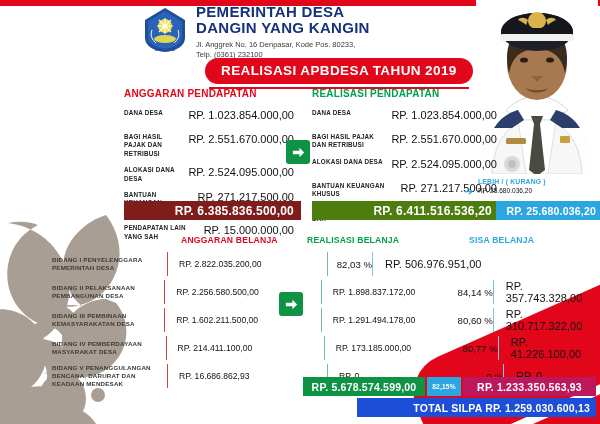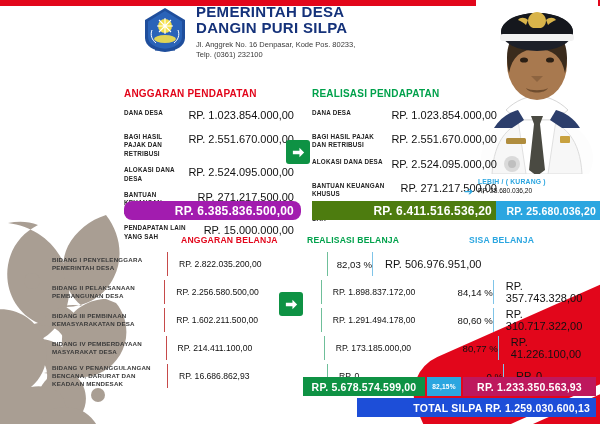--- a/index.html
+++ b/index.html
@@ -64,21 +64,21 @@
   .arrow-1{left:286px;top:140px;}
   .arrow-2{left:279px;top:292px;}
 
   .lebih{position:absolute;left:478px;top:178px;width:120px;}
   .lebih-title{font-size:6.8px;font-weight:bold;color:#2ba6e0;letter-spacing:.2px;}
   .lebih-val{font-size:6.6px;color:#111;margin-top:2px;}
   .lebih-arrow{position:absolute;left:464px;top:186px;color:#2ba6e0;font-size:11px;line-height:1;}
 
   .tot-bar{position:absolute;color:#fff;font-weight:bold;font-size:12px;
     display:flex;align-items:center;justify-content:flex-end;padding-right:7px;height:19px;letter-spacing:.2px;}
-  .tot-red{left:124px;top:201px;width:170px;background:#a21caf;border-radius:8px;}
+  .tot-red{left:124px;top:201px;width:170px;background:#7f1d1d;}
   .tot-green{left:312px;top:201px;width:180px;background:#4d7c0f;}
   .tot-blue{left:496px;top:201px;width:100px;background:#2ba6e0;font-size:10.5px;}
 
   
   .exp-heads{position:absolute;top:235px;left:0;width:600px;height:12px;}
   .exp-heads span{position:absolute;font-size:8.6px;font-weight:bold;letter-spacing:.2px;}
   .eh1{left:181px;}
   .eh2{left:307px;}
   .eh3{left:469px;}
 
@@ -138,27 +138,31 @@
     <path d="M23 5 40 15.5V31c0 6.5-7.6 11-17 11.8C13.6 42 6 37.5 6 31V15.5z" fill="#2a63b8"></path>
     <circle cx="23" cy="20" r="7" fill="#f4e04a"></circle>
     <path d="M23 12v16M15 20h16M17 14l12 12M29 14L17 26" stroke="#fff" stroke-width="1.1"></path>
     <ellipse cx="23" cy="33" rx="11" ry="4" fill="#f4e04a" opacity=".9"></ellipse>
     <path d="M10 24c-2 5 0 10 4 13M36 24c2 5 0 10-4 13" stroke="#fff" stroke-width="1" fill="none"></path>
     <rect x="13" y="43" width="20" height="1.6" fill="#1f4e9c"></rect>
   </svg>
 
   <div class="org">
     <div class="l1">PEMERINTAH DESA</div>
-    <div class="l2">DANGIN PURI SILPA</div>
+    <div class="l2">DANGIN YANG KANGIN</div>
     <div class="addr">
       <div>Jl. Anggrek No. 16 Denpasar, Kode Pos. 80233,</div>
       <div>Telp. (0361) 232100</div>
     </div>
   </div>
 
+  <div class="title-wrap">
+    <div class="title-pill">REALISASI APBDESA TAHUN 2019</div>
+    <div class="title-underline"></div>
+  </div>
 
   <svg class="photo" viewBox="0 0 122 176">
     <rect width="122" height="176" fill="#ffffff"></rect>
     <ellipse cx="61" cy="160" rx="56" ry="42" fill="#fdfdfd"></ellipse>
     <path d="M16 176c2-34 16-52 45-56 29 4 43 22 45 56z" fill="#f7f7f7" stroke="#dcdcdc" stroke-width="1"></path>
     <path d="M30 112c10-10 22-14 31-14s21 4 31 14l-12 10H42z" fill="#fff" stroke="#d6d6d6"></path>
     <ellipse cx="61" cy="66" rx="30" ry="36" fill="#a8794f"></ellipse>
     <path d="M31 60c0-22 13-34 30-34s30 12 30 34c0 6-1 11-2 15-3-16-12-24-28-24s-25 8-28 24c-1-4-2-9-2-15z" fill="#3a2b1c"></path>
     <ellipse cx="61" cy="34" rx="36" ry="19" fill="#1d2029"></ellipse>
     <path d="M25 34c0-11 16-19 36-19s36 8 36 19c0 3-1 5-3 7H28c-2-2-3-4-3-7z" fill="#15171d"></path>

